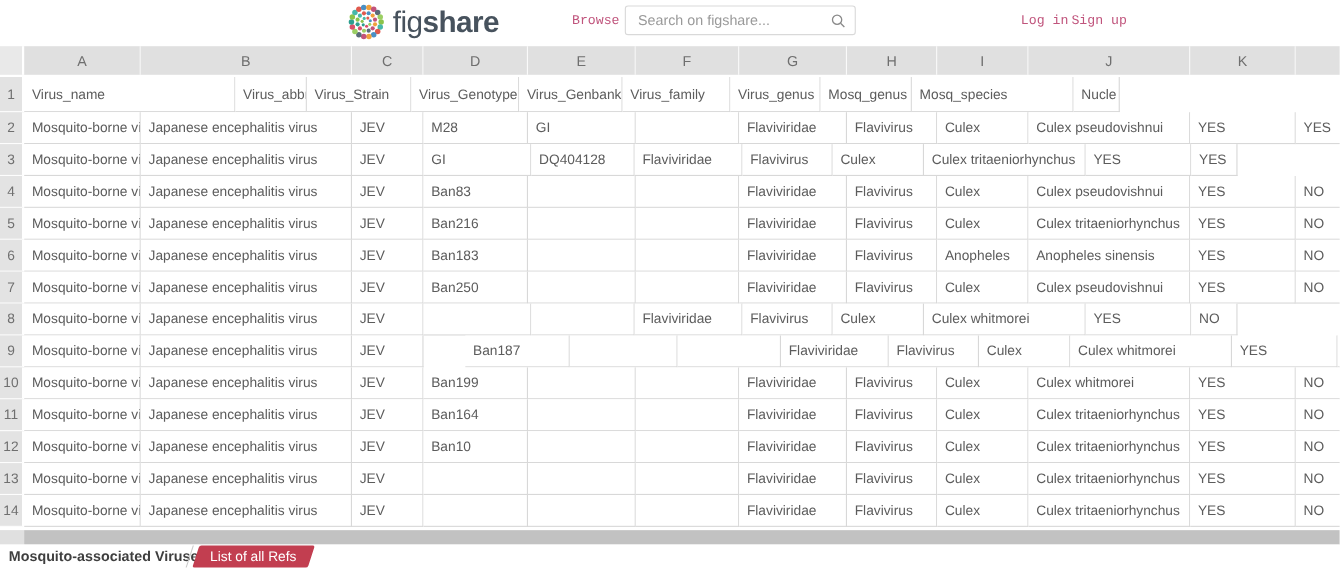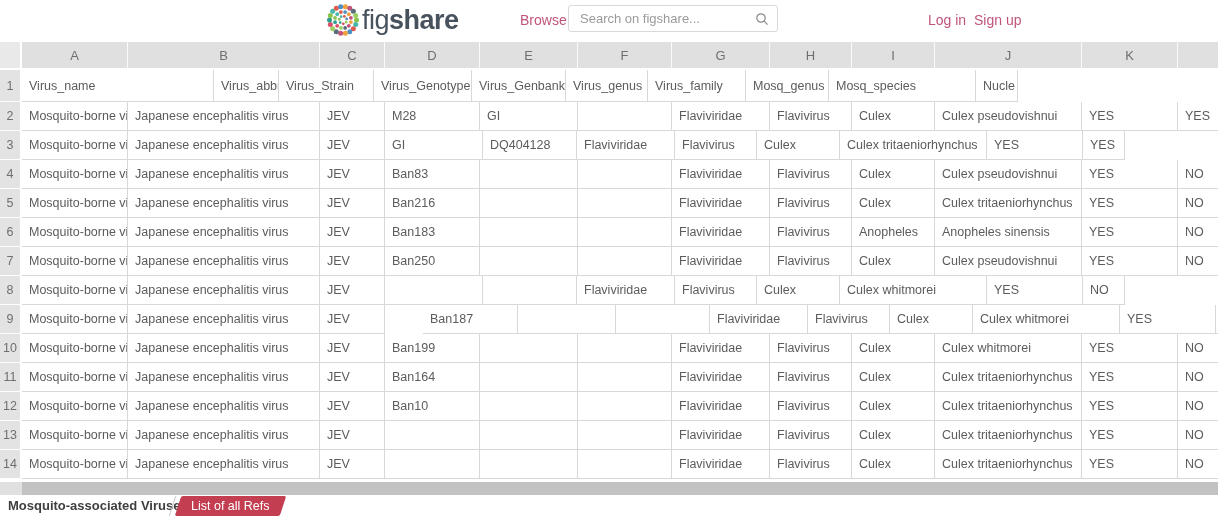--- a/index.html
+++ b/index.html
@@ -5,25 +5,25 @@
   * { box-sizing: border-box; margin: 0; padding: 0; }
   html,body { background:#fff; }
   body { font-family: "Liberation Sans", "DejaVu Sans", sans-serif; }
   #app {
     position: relative; width: 1218px; height: 517px;
     background:#fff; overflow: hidden;
   }
 
   
   .nav { position:absolute; left:0; top:0; width:1218px; height:40px; background:#fff; }
-  .logo { position:absolute; left:324px; top:1px; height:38px; display:flex; align-items:center; cursor:pointer; }
+  .logo { position:absolute; left:314px; top:1px; height:38px; display:flex; align-items:center; gap:5px; cursor:pointer; }
   .logo-text { font-size:27px; color:#47525d; letter-spacing:-0.5px; line-height:38px; }
   .logo-text .fig { font-weight:400; }
   .logo-text .share { font-weight:700; }
-  .nav-link { position:absolute; top:12px; font-size:14px; color:var(--brand-pink,#c0547c); cursor:pointer; text-decoration:none; }
+  .nav-link { position:absolute; top:12px; font-size:12px; color:var(--brand-pink,#c0547c); cursor:pointer; text-decoration:none;font-family:Liberation Mono, monospace; }
   .browse { left:520px; }
   .login { left:928px; }
   .signup { left:974px; }
   .searchbox { position:absolute; left:568px; top:5px; width:210px; height:27px;
     border:1px solid #d9d9d9; border-radius:3px; background:#fff; }
   .searchbox input { position:absolute; left:0; top:0; width:100%; height:100%;
     border:none; outline:none; background:transparent; padding:0 30px 0 11px;
     font-size:13px; color:#444; font-family:inherit; }
   .searchbox input::placeholder { color:#9a9a9a; opacity:1; }
   .search-icon { position:absolute; right:8px; top:6px; width:14px; height:14px; pointer-events:none; }
@@ -135,22 +135,22 @@
         <div class="col-letter" style="width: 42px;"></div>
       </div>
     <div id="grid-body">
         <div class="grid-row first">
           <div class="row-num">1</div>
           <div class="cell" style="width: 192px;">Virus_name</div>
           <div class="cell" style="width: 65px;">Virus_abbr</div>
           <div class="cell" style="width: 95px;">Virus_Strain</div>
           <div class="cell" style="width: 98px;">Virus_Genotype</div>
           <div class="cell" style="width: 94px;">Virus_Genbank No</div>
+          <div class="cell" style="width: 98px;">Virus_family</div>
           <div class="cell" style="width: 82px;">Virus_genus</div>
-          <div class="cell" style="width: 98px;">Virus_family</div>
           <div class="cell" style="width: 83px;">Mosq_genus</div>
           <div class="cell" style="width: 147px;">Mosq_species</div>
           <div class="cell" style="width: 42px;">Nucle</div>
         </div>
         <div class="grid-row">
           <div class="row-num">2</div>
           <div class="cell" style="width: 106px;">Mosquito-borne virus</div>
           <div class="cell" style="width: 192px;">Japanese encephalitis virus</div>
           <div class="cell" style="width: 65px;">JEV</div>
           <div class="cell" style="width: 95px;">M28</div>

